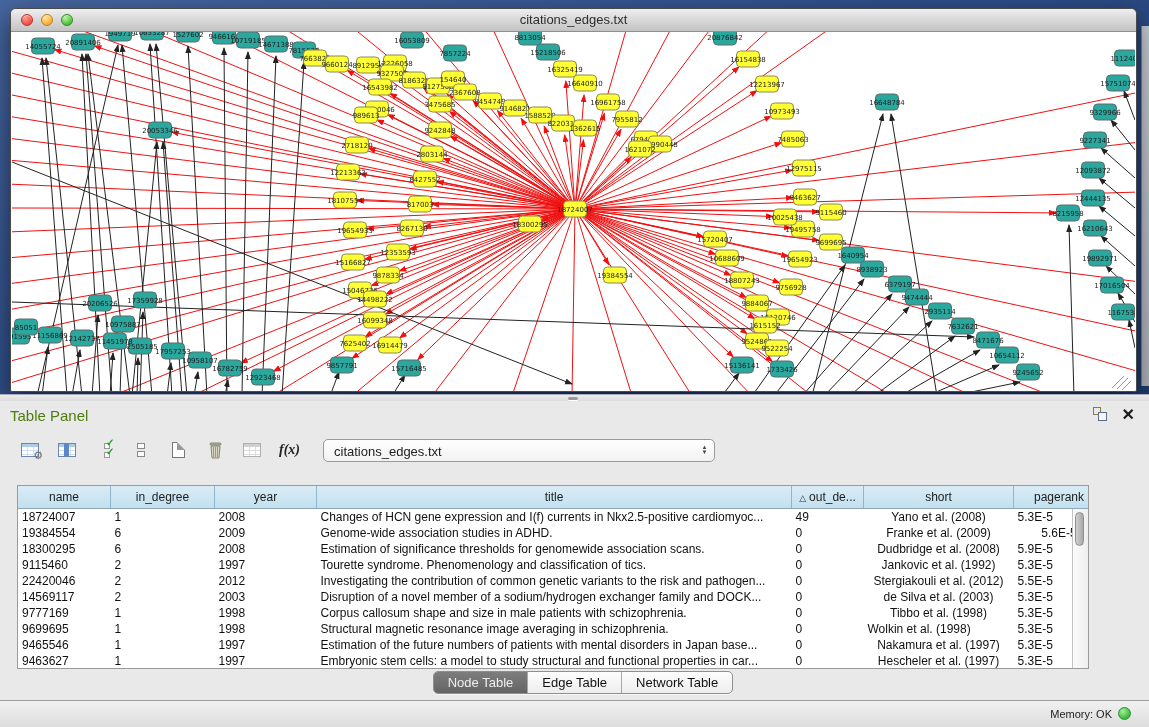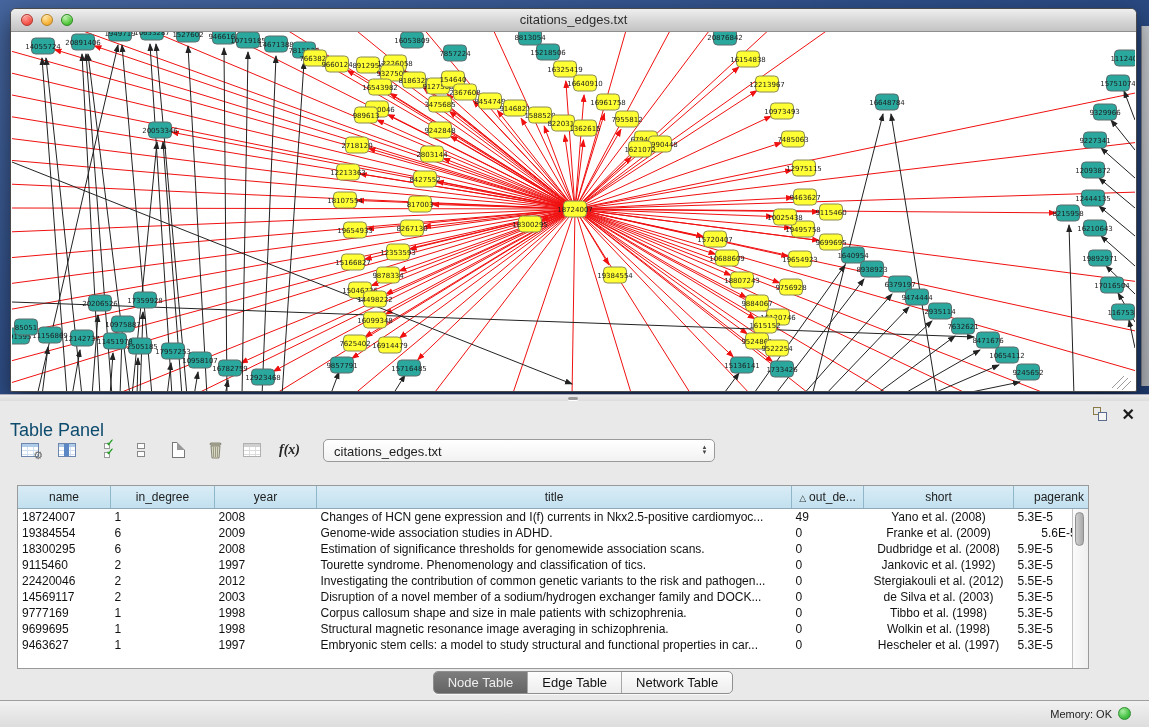--- a/index.html
+++ b/index.html
@@ -30,21 +30,21 @@
   .ny{fill:#ffff33;stroke:#8a8a55;stroke-width:1;}
   .nl{font-family:"DejaVu Sans",sans-serif;font-size:7px;fill:#1c1c1c;text-anchor:middle;}
   .grip{stroke:#9a9a9a;stroke-width:1;}
   
   .splitter{position:relative;width:1149px;height:7px;background:linear-gradient(#ececec,#dcdcdc);border-top:1px solid #aab;box-sizing:border-box;}
   .splitter .knob{position:absolute;left:568px;top:2px;width:10px;height:3px;border-radius:2px;
     background:#9a9a9a;box-shadow:0 1px 0 #fff;}
   
   .table-panel{position:relative;width:1149px;height:299px;background:#e9e9e9;}
   .panel-header{position:relative;height:28px;}
-  .panel-title{position:absolute;left:10px;top:19px;font-size:18px;color:#0c4a6e;}
+  .panel-title{position:absolute;left:10px;top:6px;font-size:15px;color:#4d7c0f;}
   .panel-icons{position:absolute;right:14px;top:6px;display:flex;gap:14px;align-items:center;}
   .float-icon{position:relative;width:15px;height:15px;}
   .float-icon .sq1{position:absolute;left:0;top:0;width:8px;height:8px;border:1px solid #8a7b46;box-sizing:border-box;}
   .float-icon .sq2{position:absolute;left:5px;top:5px;width:9px;height:9px;border:1px solid #5c6c8e;box-sizing:border-box;background:#f6f6f6;}
   .close-x{font-size:16px;font-weight:bold;color:#1a1a1a;line-height:14px;cursor:default;}
   
   .toolbar{position:relative;height:42px;display:flex;align-items:center;padding-left:20px;gap:17px;}
   .icon-btn{display:flex;align-items:center;justify-content:center;min-width:20px;height:24px;}
   .tbl{position:relative;width:18px;height:14px;background:#fff;border:1px solid #6c86ad;box-sizing:border-box;
     background-image:linear-gradient(#aecbe8 0 0),linear-gradient(#cfe0f2 0 0),linear-gradient(#cfe0f2 0 0),linear-gradient(#cfe0f2 0 0),linear-gradient(#cfe0f2 0 0);
@@ -918,21 +918,30 @@
             <td style="width: 65px;">0</td>
             <td style="width: 143px; text-align: center;">Tibbo et al. (1998)</td>
             <td style="width: 84px;">5.3E-5</td>
           </tr>
           <tr>
             <td style="width: 86px;">9699695</td>
             <td style="width: 97px;">1</td>
             <td style="width: 95px;">1998</td>
             <td style="width: 468px;">Structural magnetic resonance image averaging in schizophrenia.</td>
             <td style="width: 65px;">0</td>
-            <td style="width: 143px; text-align: center; margin-top: 18px;">Wolkin et al. (1998)</td>
+            <td style="width: 143px; text-align: left; margin-top: 18px;">Wolkin et al. (1998)</td>
+            <td style="width: 84px;">5.3E-5</td>
+          </tr>
+          <tr>
+            <td style="width: 86px;">9465546</td>
+            <td style="width: 97px;">1</td>
+            <td style="width: 95px;">1997</td>
+            <td style="width: 468px;">Estimation of the future numbers of patients with mental disorders in Japan base...</td>
+            <td style="width: 65px;">0</td>
+            <td style="width: 143px; text-align: center;">Nakamura et al. (1997)</td>
             <td style="width: 84px;">5.3E-5</td>
           </tr>
           <tr>
             <td style="width: 86px;">9463627</td>
             <td style="width: 97px;">1</td>
             <td style="width: 95px;">1997</td>
             <td style="width: 468px;">Embryonic stem cells: a model to study structural and functional properties in car...</td>
             <td style="width: 65px;">0</td>
             <td style="width: 143px; text-align: center;">Hescheler et al. (1997)</td>
             <td style="width: 84px;">5.3E-5</td>

